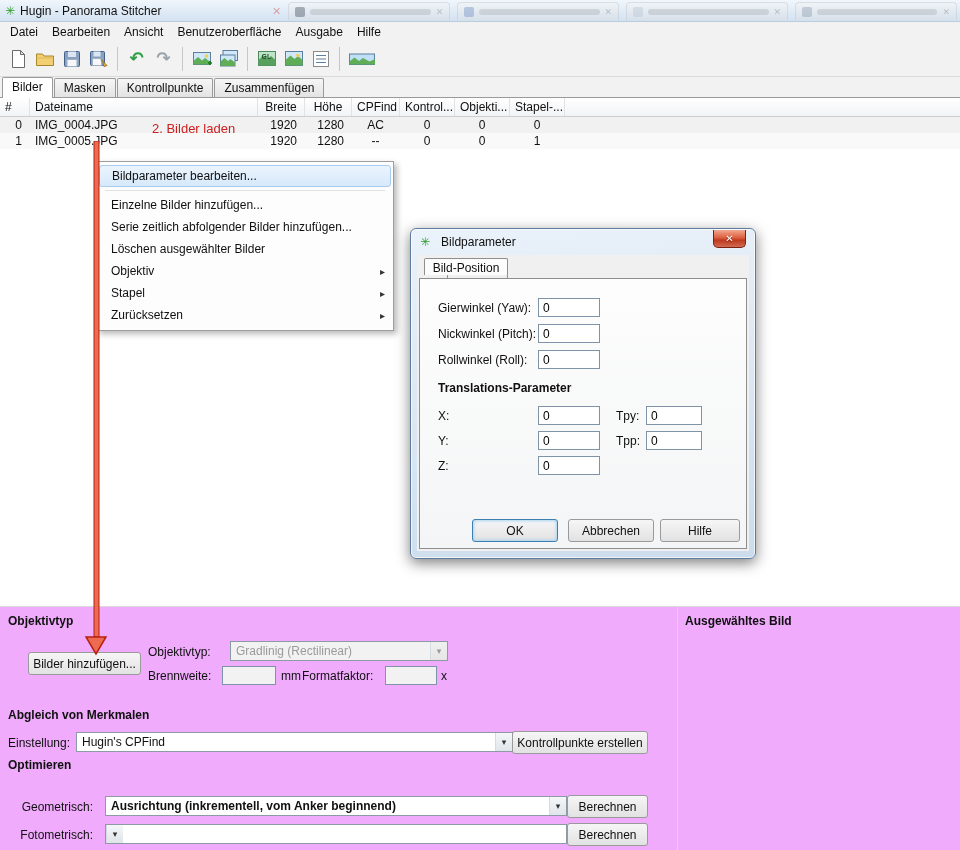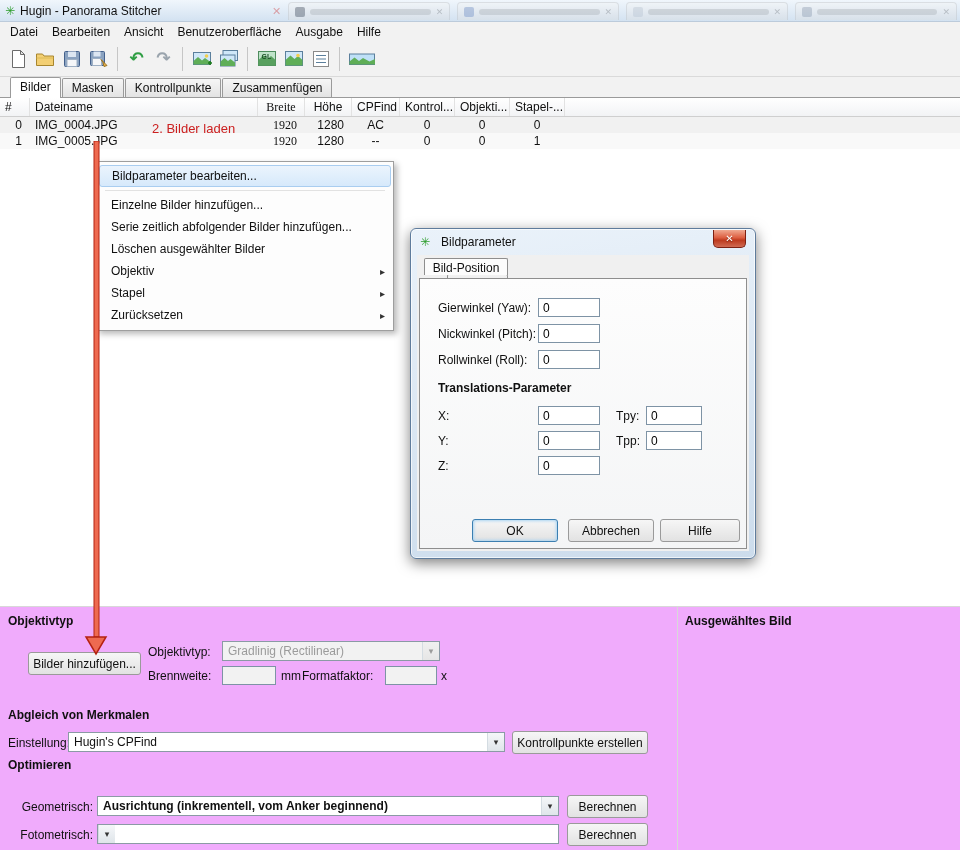--- a/index.html
+++ b/index.html
@@ -35,32 +35,32 @@
   .tbtn { width:27px; height:27px; display:flex; align-items:center; justify-content:center; border-radius:3px; }
   .tbtn svg { width:22px; height:22px; display:block; }
   .tbtn.wide { width:34px; } .tbtn.wide svg { width:30px; }
   .tsep { width:1px; height:24px; background:#c6c6c6; margin:0 5px; }
   .glyph-btn { font-size:17px; line-height:1; font-weight:bold; }
   .undo-glyph { color:#2f9e44; }
   .redo-glyph { color:#9aa4ad; }
 
   
   .tabrow { position:absolute; left:0; top:77px; width:960px; height:21px; background:#f2f2f2;
-            display:flex; align-items:flex-end; padding-left:10px; border-bottom:1px solid #9a9a9a; }
+            display:flex; align-items:flex-end; padding-left:2px; border-bottom:1px solid #9a9a9a; }
   .tab { height:19px; padding:2px 9px 0; background:linear-gradient(#f6f6f6,#e3e3e3);
          border:1px solid #9a9a9a; border-bottom:none; border-radius:2px 2px 0 0; margin-right:1px; }
   .tab.active { background:#fff; height:21px; margin-bottom:-1px; position:relative; z-index:2; }
 
   
   .main-panel { position:absolute; left:0; top:98px; width:960px; height:508px; background:#fff; }
   .lv-header { position:absolute; left:0; top:0; width:960px; height:19px;
                background:linear-gradient(#ffffff,#f2f3f5); border-bottom:1px solid #cfcfcf; display:flex; }
   .hc { border-right:1px solid #e2e2e2; padding:2px 5px 0; white-space:nowrap; overflow:hidden; }
   .hc.ca { text-align:center; }
-  .c-idx{width:30px;} .c-name{width:228px;} .c-w{width:47px;font-family:Liberation Serif, serif;} .c-h{width:47px;}
+  .c-idx{width:30px;} .c-name{width:228px;} .c-w{width:47px;} .c-h{width:47px;}
   .c-anchor{width:48px;} .c-n{width:55px;} .c-fill{flex:1; border-right:none;}
   .lv-row { position:absolute; left:0; width:960px; height:16px; display:flex; }
   .lv-row .c { padding:1px 5px 0; white-space:nowrap; overflow:hidden; }
   .c.ra { text-align:right; padding-right:8px; }
   .c.ra6 { text-align:center; padding-right:6px; }
   .row0 { top:19px; background:#f1f1f1; }
   .row1 { top:35px; background:#f9f9f9; }
 
   
   .anno-text { position:absolute; left:152px; top:121px; color:#cc2020; font-size:13px; z-index:45; }
@@ -96,21 +96,21 @@
   .tin { height:19px; border:1px solid #7e93a5; background:#fff; padding:0 4px;
          font:12px "Liberation Sans",sans-serif; }
   .tin:disabled { background:#f2f2f2; color:#9b9b9b; }
   .bold { font-weight:bold; }
 
   
   .btn { position:absolute; background:linear-gradient(#f6f6f6,#e2e2e2); border:1px solid #9a9a9a;
          border-radius:3px; display:flex; align-items:center; justify-content:center; font-size:12px; }
   .btn.default { border-color:#3c7fb1; box-shadow:inset 0 0 3px 1px #a9d4f2; }
   .combo { position:absolute; height:20px; background:#fff; border:1px solid #8b9aa5;
-           display:flex; align-items:center; }
+           display:flex; align-items:center;margin-left:8px; }
   .combo-text { flex:1; padding:0 5px; white-space:nowrap; overflow:hidden; }
   .combo-btn { width:17px; height:100%; display:flex; align-items:center; justify-content:center;
                border-left:1px solid #d4dce2; background:linear-gradient(#f5f7f9,#dfe5ea);
                font-size:9px; color:#333; }
   .combo.disabled { background:#f2f2f2; color:#9b9b9b; }
   .combo.disabled .combo-btn { color:#9b9b9b; background:linear-gradient(#f0f0f0,#e6e6e6); }
 
   
   .bottom { position:absolute; left:0; top:606px; width:960px; height:272px; background:#f0abfc;
             border-top:1px solid #d8d8d8; }

